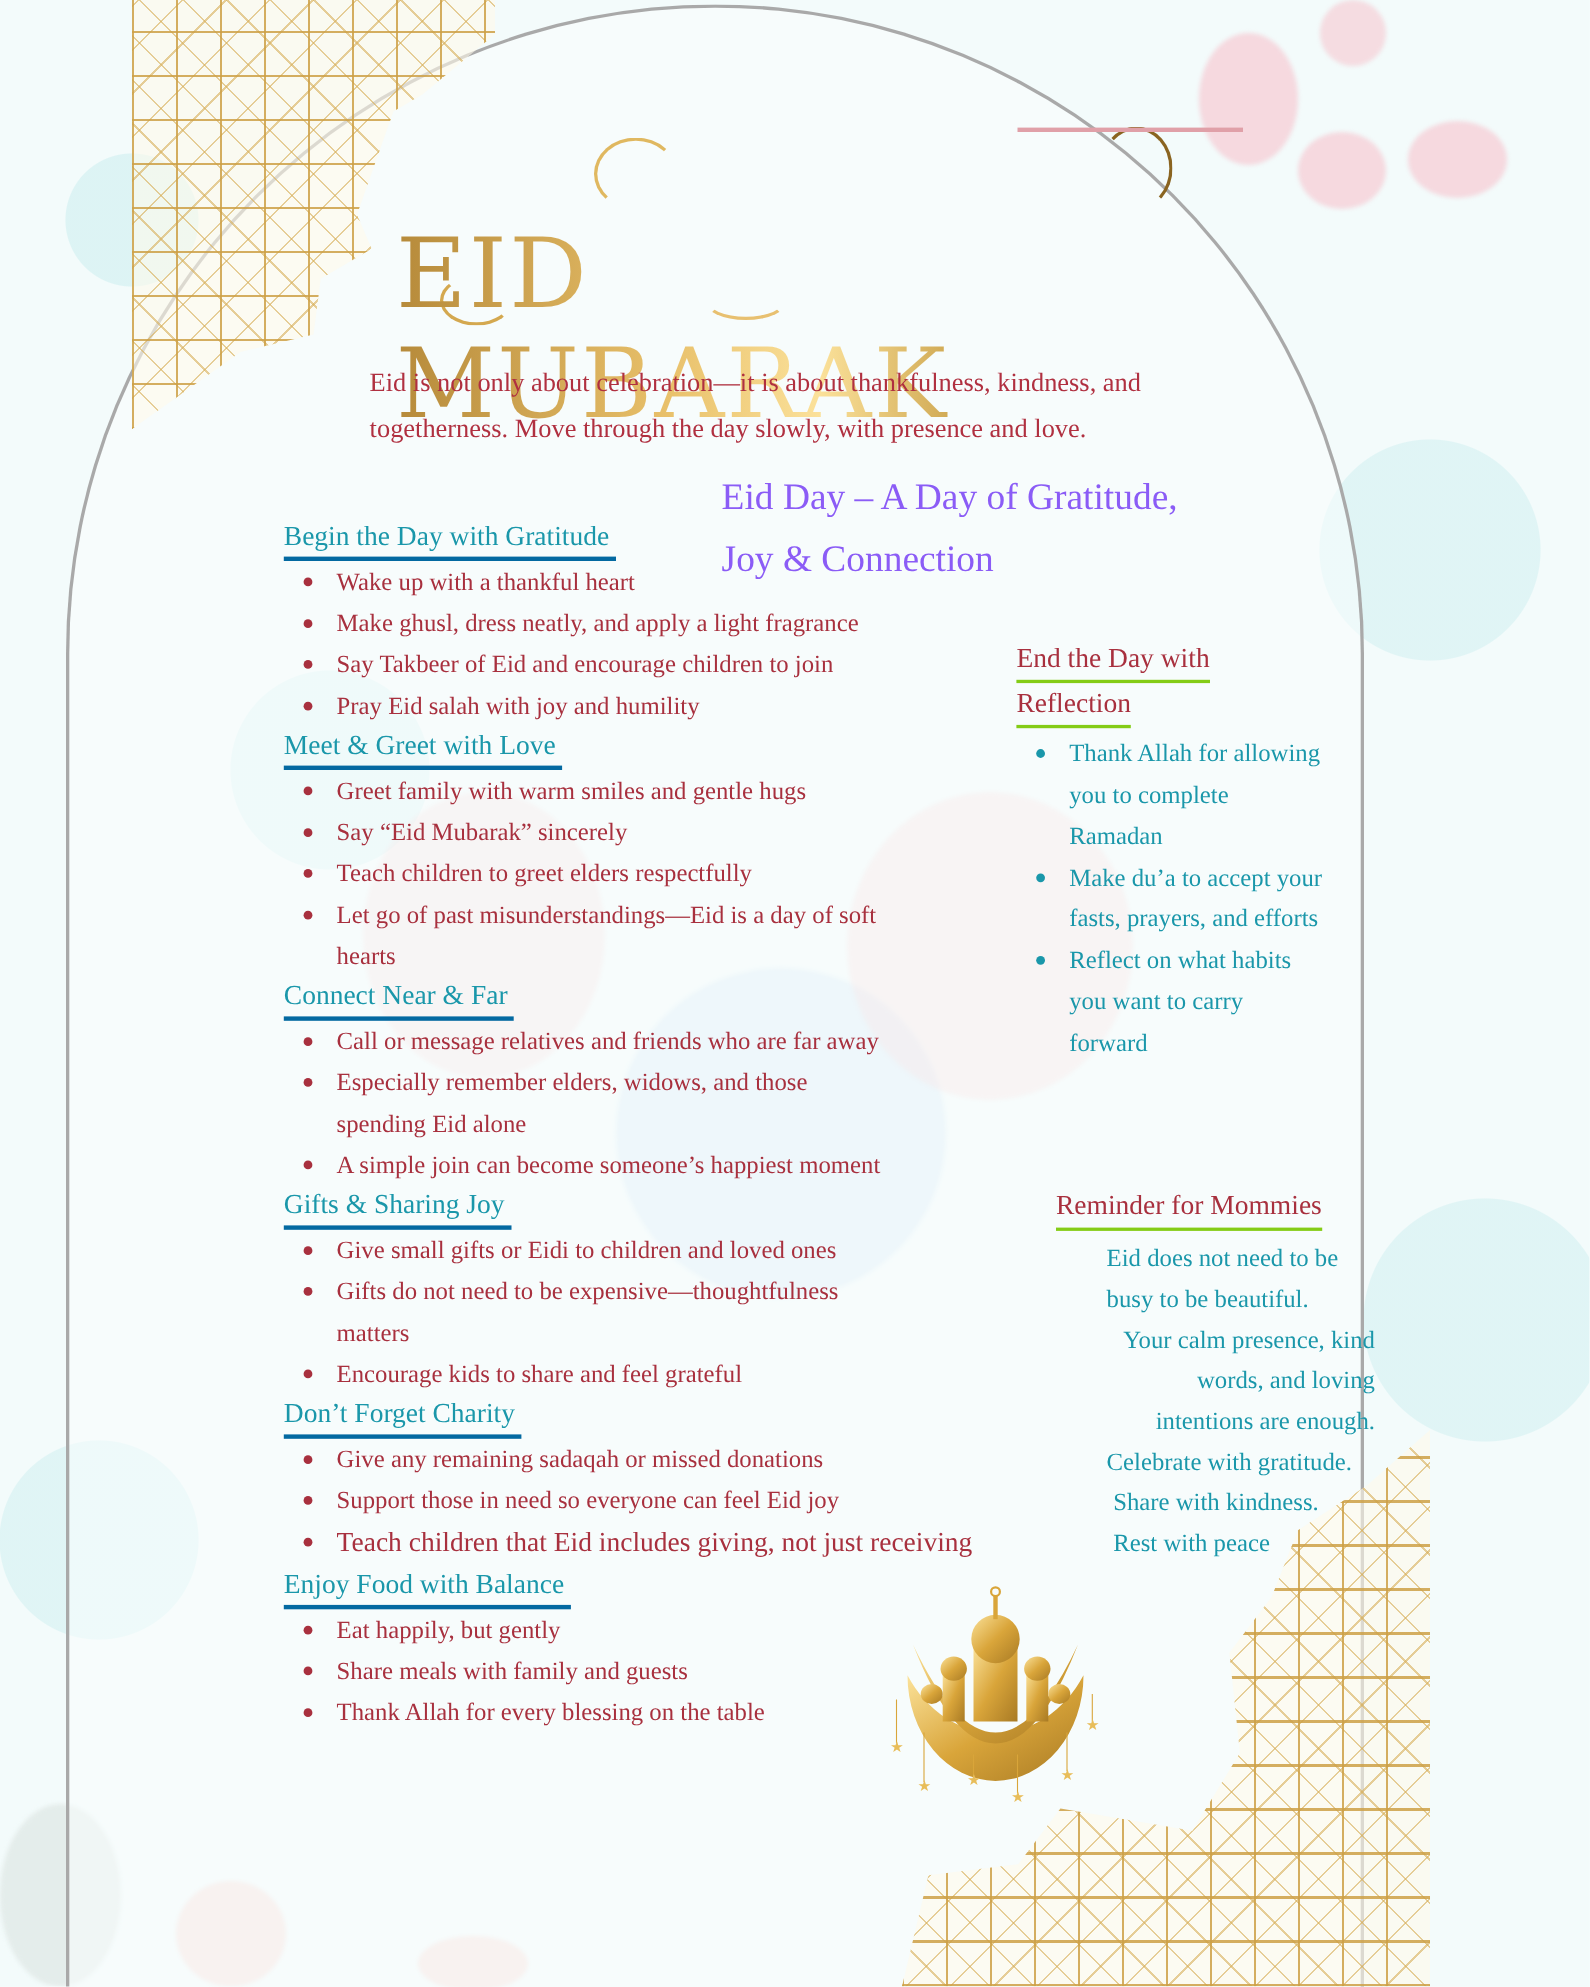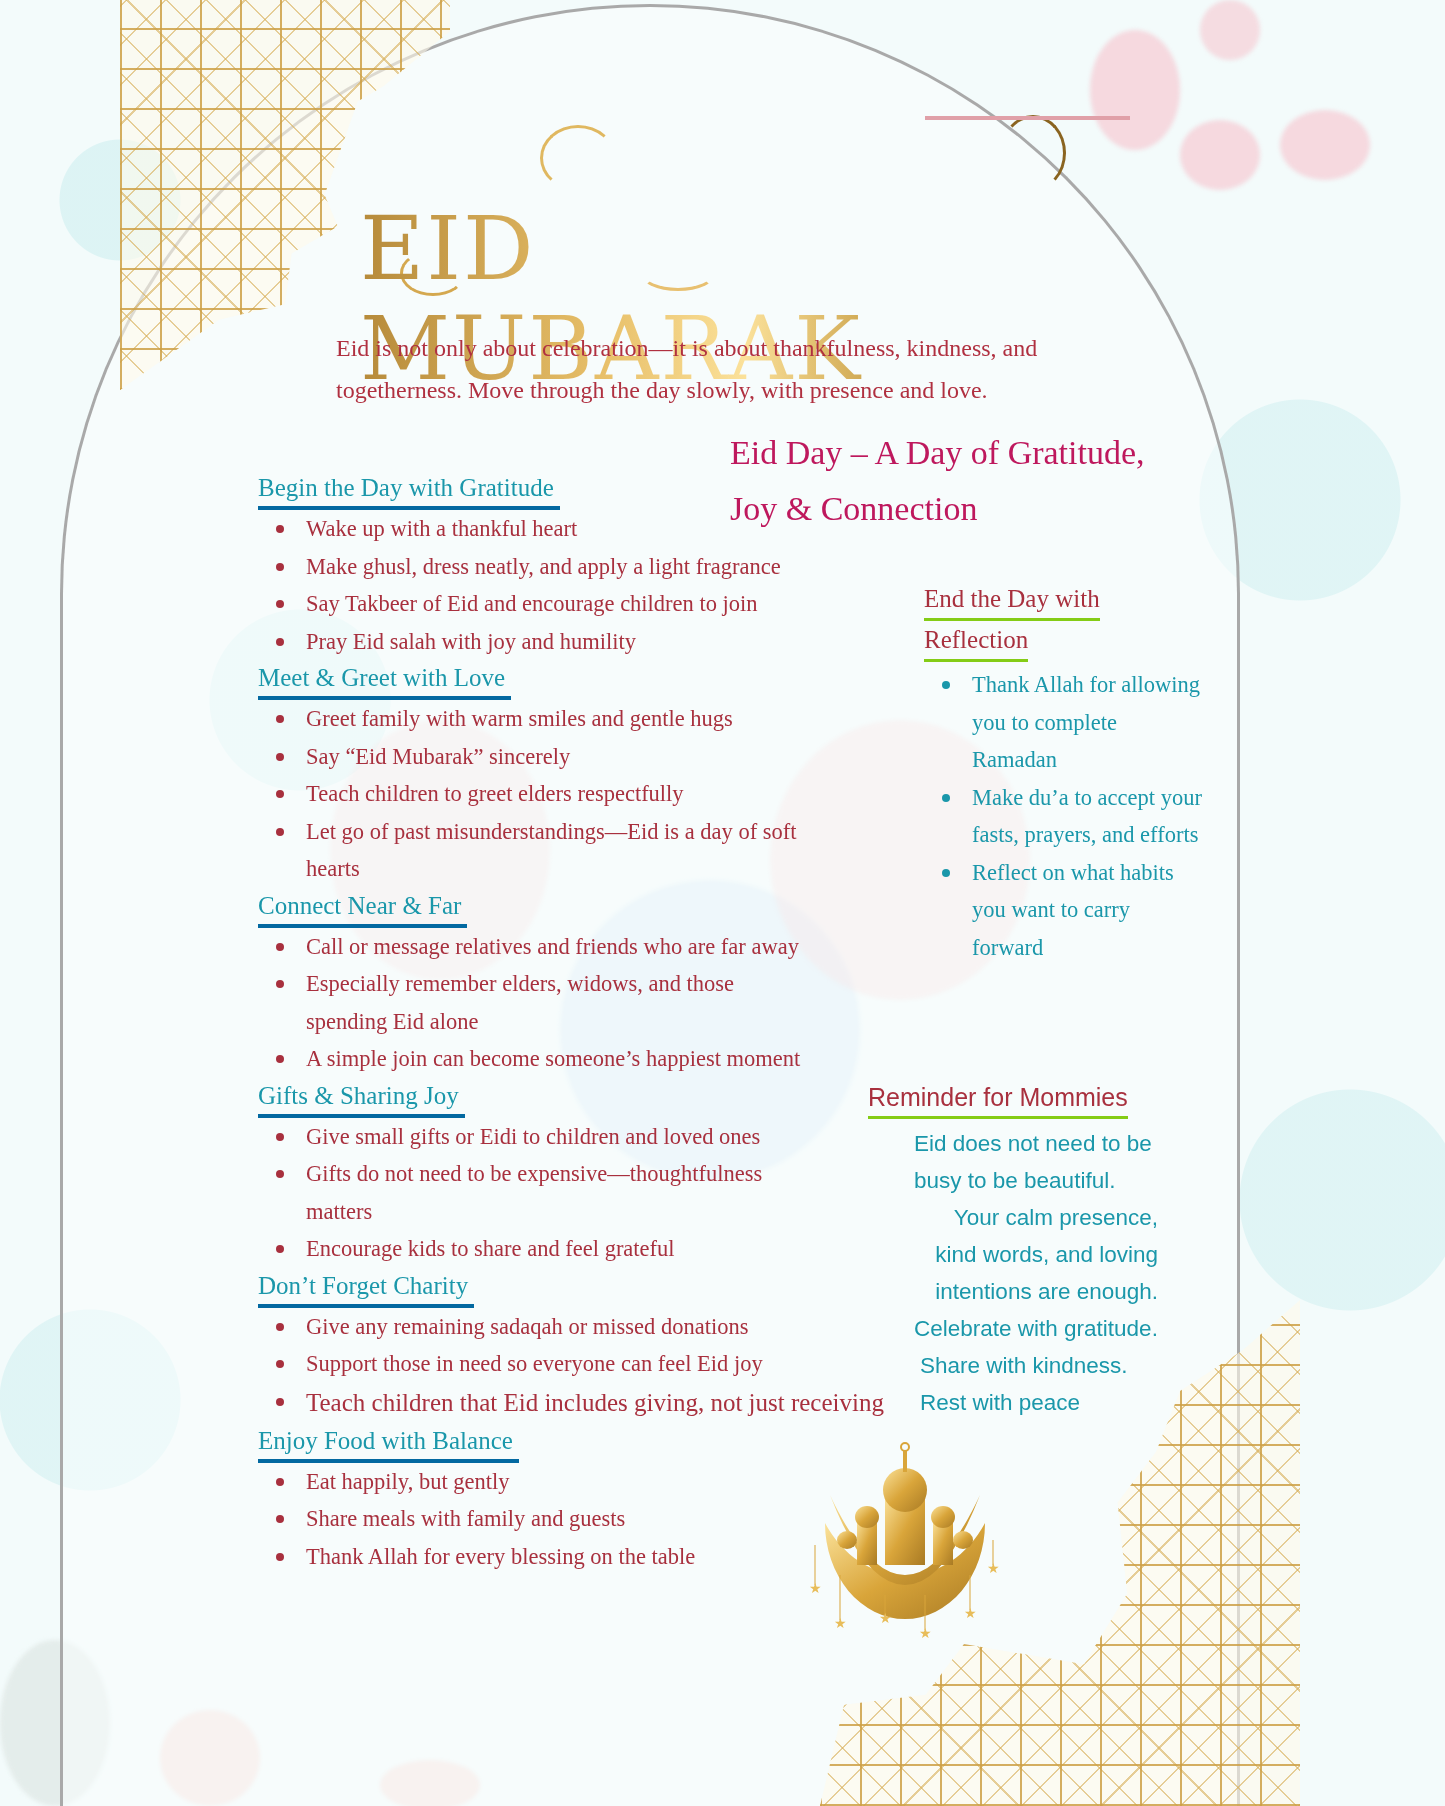--- a/index.html
+++ b/index.html
@@ -49,43 +49,43 @@
     font-weight:normal; line-height:100px;
   }
   .swirl { position:absolute; border:3px solid #d4a84f; border-radius:50%; }
   .pink-rule { position:absolute; height:4px; background:#e0a0a8; }
   .intro {
     position:absolute; left:336px; top:327px; width:780px;
     color:#b03040; font-size:24px; line-height:42px;
     font-family:"Liberation Serif", serif;
   }
   .subtitle {
-    position:absolute; left:730px; top:425px; width:520px;
-    color:#be185d; font-size:34px; line-height:56px;
+    position:absolute; left:656px; top:425px; width:520px;
+    color:#8b5cf6; font-size:34px; line-height:56px;
     font-family:"Liberation Serif", serif;
   }
   .col-left { position:absolute; left:258px; top:470px; width:650px; font-family:"Liberation Serif", serif; }
   .sec-title {
     display:inline-block; color:#1a97aa; font-size:25px; line-height:36px;
     border-bottom:4px solid #0369a1; padding-right:6px;
   }
   ul.items { margin:0; padding:0 0 0 48px; list-style:none; }
   ul.items li { position:relative; color:#a8303e; font-size:22.5px; line-height:37.5px; }
   ul.items li::before {
     content:""; position:absolute; left:-30px; top:15px; width:8px; height:8px;
     border-radius:50%; background:#a8303e;
   }
   .col-right { position:absolute; left:924px; top:580px; width:320px; font-family:"Liberation Serif", serif; }
   .sec-title-red { display:inline-block; color:#a8303e; font-size:25px; line-height:38px; border-bottom:3px solid #84cc16; }
   ul.items-teal { margin:4px 4px 0 0; padding:0 0 0 48px; list-style:none; }
   ul.items-teal li { position:relative; color:#1a97aa; font-size:22.5px; line-height:37.5px; }
   ul.items-teal li::before {
     content:""; position:absolute; left:-30px; top:15px; width:8px; height:8px; border-radius:50%; background:#1a97aa;
   }
-  .reminder { position:absolute; left:868px; top:1078px; width:310px; font-family:Liberation Sans, sans-serif; }
+  .reminder { position:absolute; left:960px; top:1078px; width:310px; font-family:Liberation Serif, serif; }
   .reminder p { margin:6px 0 0 0; color:#1a97aa; font-size:22.5px; line-height:37px; }
   .reminder p span { display:block;margin-left:46px; }
   .mosque { position:absolute; left:795px; top:1425px; width:220px; height:220px; }
 </style>
 </head>
 <body>
 
 <div class="bg-pattern"></div>
 
 <div class="floral" style="left:1090px;top:30px;width:90px;height:120px;background:rgba(248,190,200,.55);"></div>

